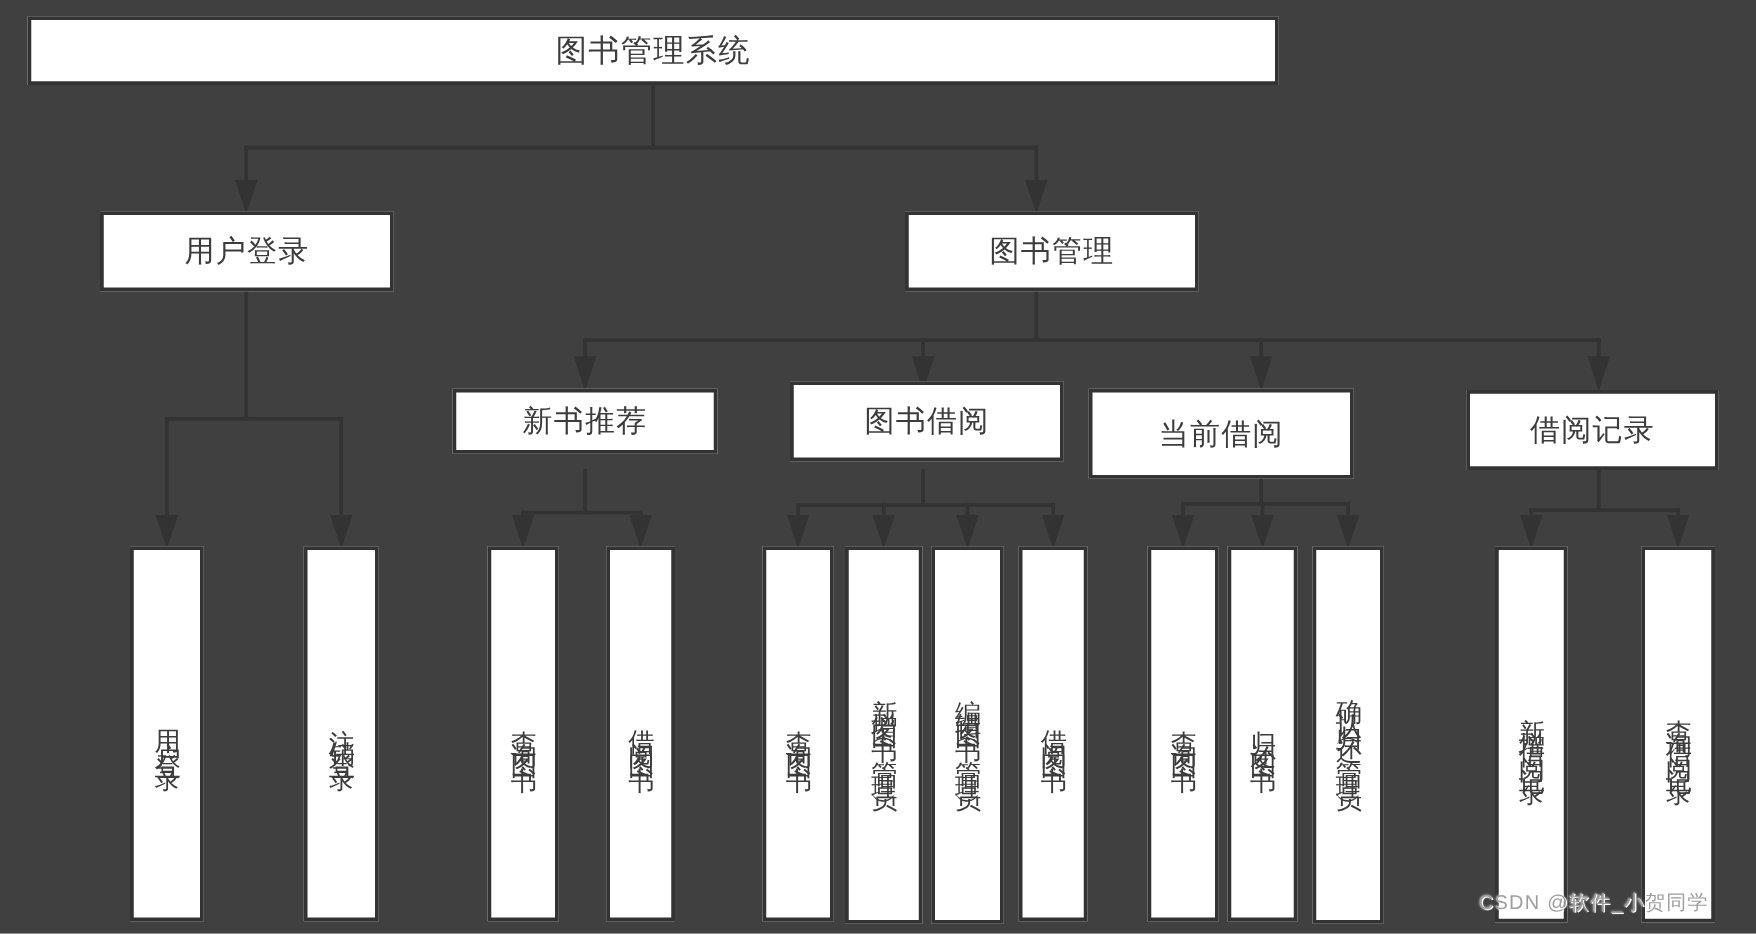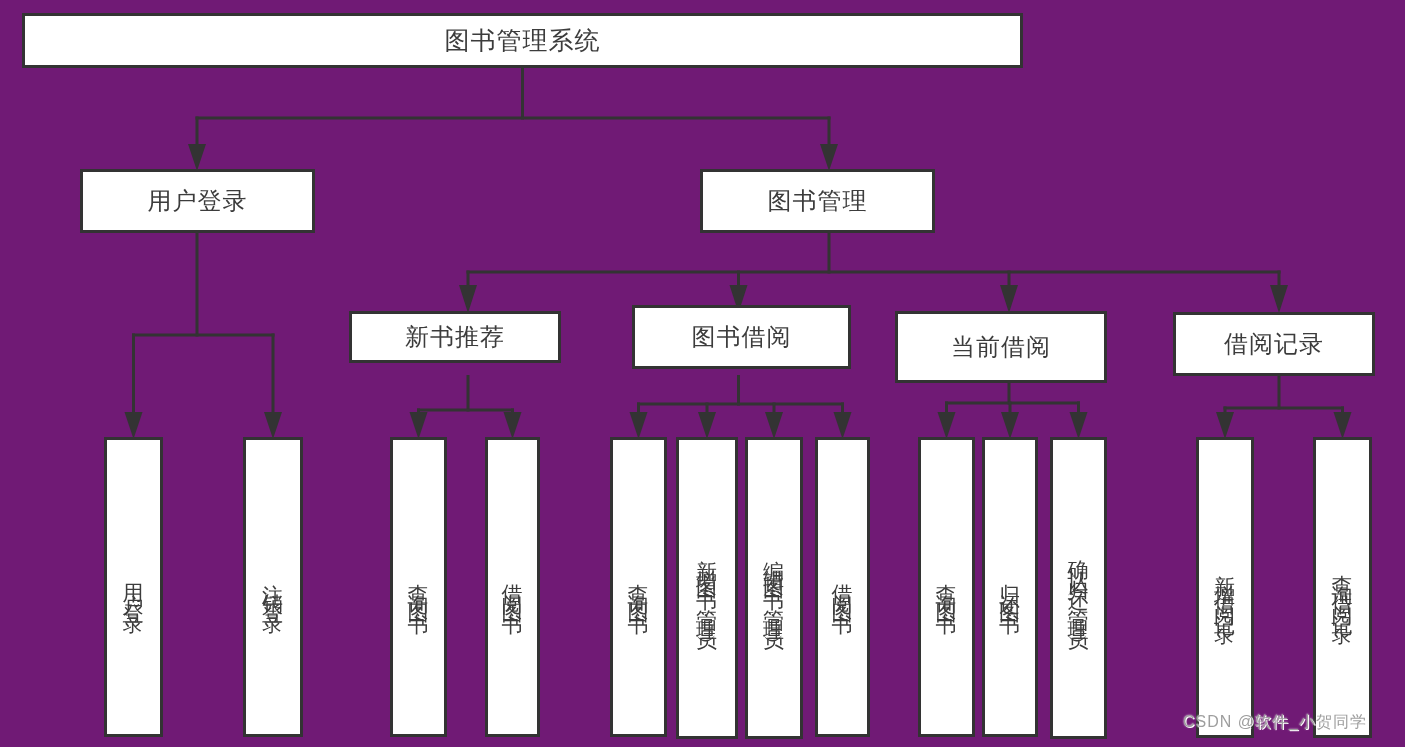--- a/index.html
+++ b/index.html
@@ -4,21 +4,21 @@
 <style>
   html, body {
     margin: 0;
     padding: 0;
     background: #ffffff;
   }
   #stage {
     position: relative;
     width: 1405px;
     height: 747px;
-    background: #701a75;
+    background: #404040;
     overflow: hidden;
     font-family: "Liberation Sans", sans-serif;
   }
   #connectors {
     position: absolute;
     left: 0;
     top: 0;
     z-index: 0;
   }
   .node {
@@ -135,31 +135,31 @@
     </g>
   </svg>
 
   <div class="node h root" style="left:22px;top:13px;width:1001px;height:55px">
     <span>图书管理系统</span>
   </div>
 
   <div class="node h" style="left:80px;top:169px;width:235px;height:64px">
     <span>用户登录</span>
   </div>
-  <div class="node h" style="left:700px;top:169px;width:235px;height:64px">
+  <div class="node h" style="left:724px;top:169px;width:235px;height:64px">
     <span>图书管理</span>
   </div>
 
-  <div class="node h" style="left:349px;top:311px;width:212px;height:52px">
+  <div class="node h" style="left:362px;top:311px;width:212px;height:52px">
     <span>新书推荐</span>
   </div>
   <div class="node h" style="left:632px;top:305px;width:219px;height:64px">
     <span>图书借阅</span>
   </div>
-  <div class="node h" style="left:895px;top:311px;width:212px;height:72px">
+  <div class="node h" style="left:871px;top:311px;width:212px;height:72px">
     <span>当前借阅</span>
   </div>
   <div class="node h" style="left:1173px;top:312px;width:202px;height:64px">
     <span>借阅记录</span>
   </div>
 
   <div class="node v" style="left:104px;top:437px;width:59px;height:300px">
     <span class="vtext">用户登录</span>
   </div>
   <div class="node v" style="left:243px;top:437px;width:60px;height:300px">

